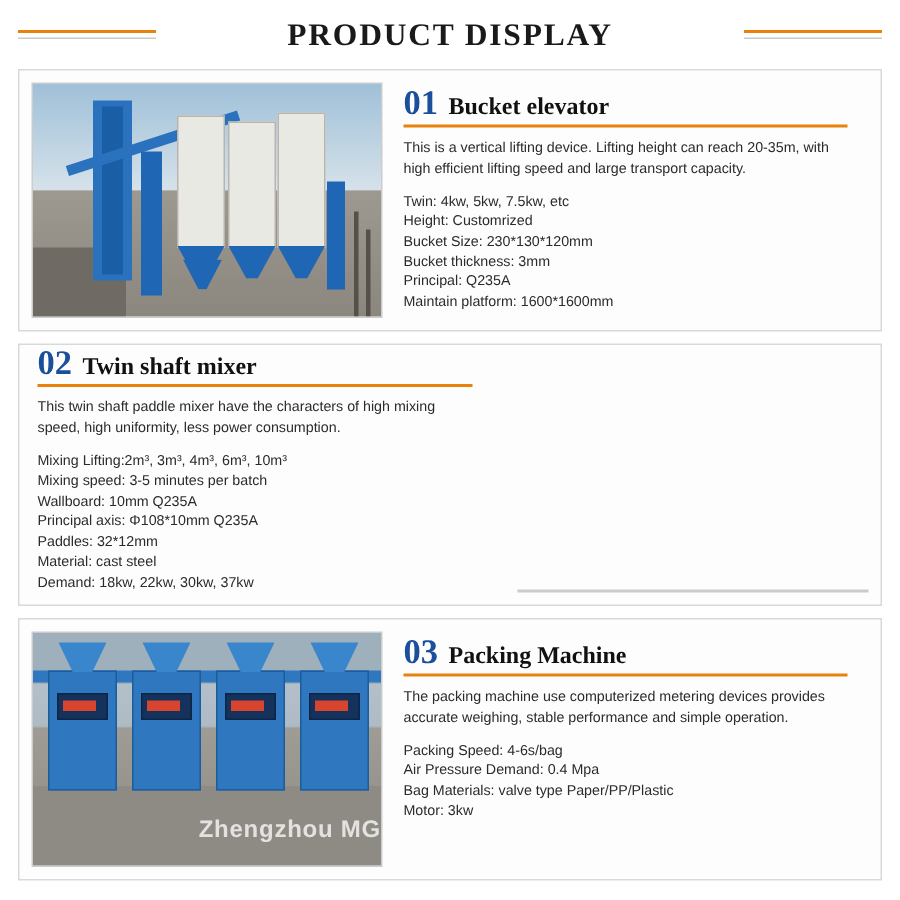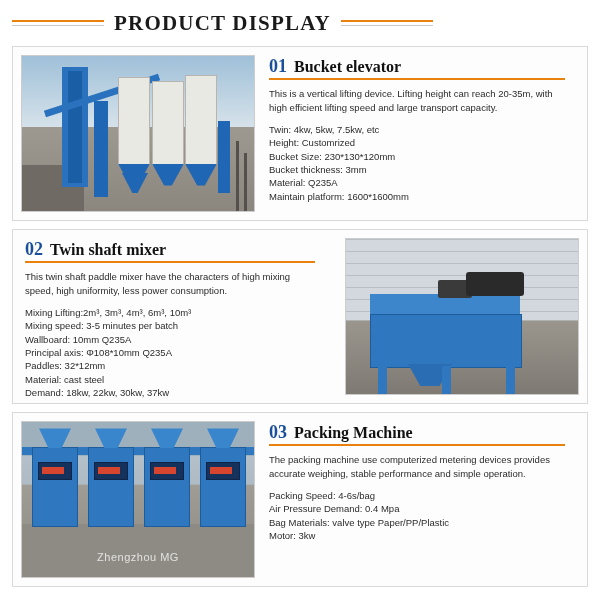--- a/index.html
+++ b/index.html
@@ -19,21 +19,21 @@
     width: 600px;
     height: 600px;
     box-sizing: border-box;
     padding: 0 12px;
   }
 
   
   .header {
     display: flex;
     align-items: center;
-    justify-content: flex-start;
+    justify-content: space-between;
     height: 46px;
     gap: 10px;
   }
   .header-title {
     font-size: 21px;
     font-weight: bold;
     letter-spacing: 1.2px;
     color: #1a1a1a;
     font-family: "Liberation Serif", serif;
     white-space: nowrap;
@@ -64,21 +64,21 @@
     position: relative;
     border: 1px solid #d9d9d9;
     background: #fdfdfd;
     box-sizing: border-box;
     display: flex;
     margin: 0 auto 8px auto;
     width: 576px;
     height: 175px;
     overflow: hidden;
   }
-  .block.reverse { flex-direction: row-reverse; }
+  .block.reverse { flex-direction: row-reverse; align-items: flex-end; }
 
   .photo {
     width: 232px;
     flex: 0 0 232px;
     margin: 8px;
     position: relative;
     overflow: hidden;
     border: 1px solid #ccc;
   }
   .info {
@@ -93,21 +93,21 @@
   .title-row {
     display: flex;
     align-items: baseline;
     gap: 7px;
     border-bottom: 2px solid #e8820c;
     padding-bottom: 3px;
     margin-bottom: 7px;
     width: 96%;
   }
   .num {
-    font-size: 18px;
+    font-size: 23px;
     font-weight: bold;
     color: #1b4f9c;
     font-family: "Liberation Serif", serif;
     line-height: 1;
   }
   .title {
     font-size: 16px;
     font-weight: bold;
     color: #111;
     font-family: "Liberation Serif", serif;
@@ -162,22 +162,22 @@
 
   
   .s3 { background: linear-gradient(#b9c6cf 0%, #aebbc4 40%, #9f9c95 41%, #8d8a83 100%); }
   .s3 .roof { position:absolute; top:0; left:0; right:0; height:22%; background:#9fb0bd; }
   .s3 .floor { position:absolute; bottom:0; left:0; right:0; height:34%; background:#8e8b84; }
   .s3 .unit { position:absolute; bottom:32%; width:44px; height:78px; background:#2f77be; border:1px solid #1d5d9c; }
   .s3 .unit .panel { position:absolute; top:14px; left:5px; right:5px; height:16px; background:#15325c; border:1px solid #0d2546; }
   .s3 .unit .panel::after { content:""; position:absolute; left:3px; top:4px; width:22px; height:7px; background:#d8452e; }
   .s3 .unit .hopper { position:absolute; top:-20px; left:6px; right:6px; height:20px; background:#3a86cd; clip-path: polygon(0 0, 100% 0, 70% 100%, 30% 100%); }
   .s3 .hbar { position:absolute; left:0; right:0; top:16%; height:8px; background:#2f77be; }
-  .s3 .watermark { position:absolute; bottom:14px; left:0; right:0; text-align:center;
-      font-size:11px; color:rgba(255,255,255,.75); font-weight:normal; letter-spacing:.5px; }
+  .s3 .watermark { position:absolute; bottom:14px; left:0; right:0; text-align:right;
+      font-size:16px; color:rgba(255,255,255,.75); font-weight:bold; letter-spacing:.5px; }
 </style>
 </head>
 <body>
 
 <div class="page">
 
   <div class="header">
     <div class="header-rule left"></div>
     <div class="header-title">PRODUCT DISPLAY</div>
     <div class="header-rule right"></div>
@@ -205,21 +205,21 @@
       <div class="title-row">
         <span class="num">01</span>
         <span class="title">Bucket elevator</span>
       </div>
       <div class="desc">This is a vertical lifting device. Lifting height can reach 20-35m, with high efficient lifting speed and large transport capacity.</div>
       <div class="specs">
         <div>Twin: 4kw, 5kw, 7.5kw, etc</div>
         <div>Height: Customrized</div>
         <div>Bucket Size: 230*130*120mm</div>
         <div>Bucket thickness: 3mm</div>
-        <div>Material: Q235A</div>
+        <div>Principal: Q235A</div>
         <div>Maintain platform: 1600*1600mm</div>
       </div>
     </div>
   </div>
 
   <div class="block reverse">
     <div class="photo">
       <div class="scene s2">
         <div class="wall"></div>
         <div class="wall-lines"></div>

